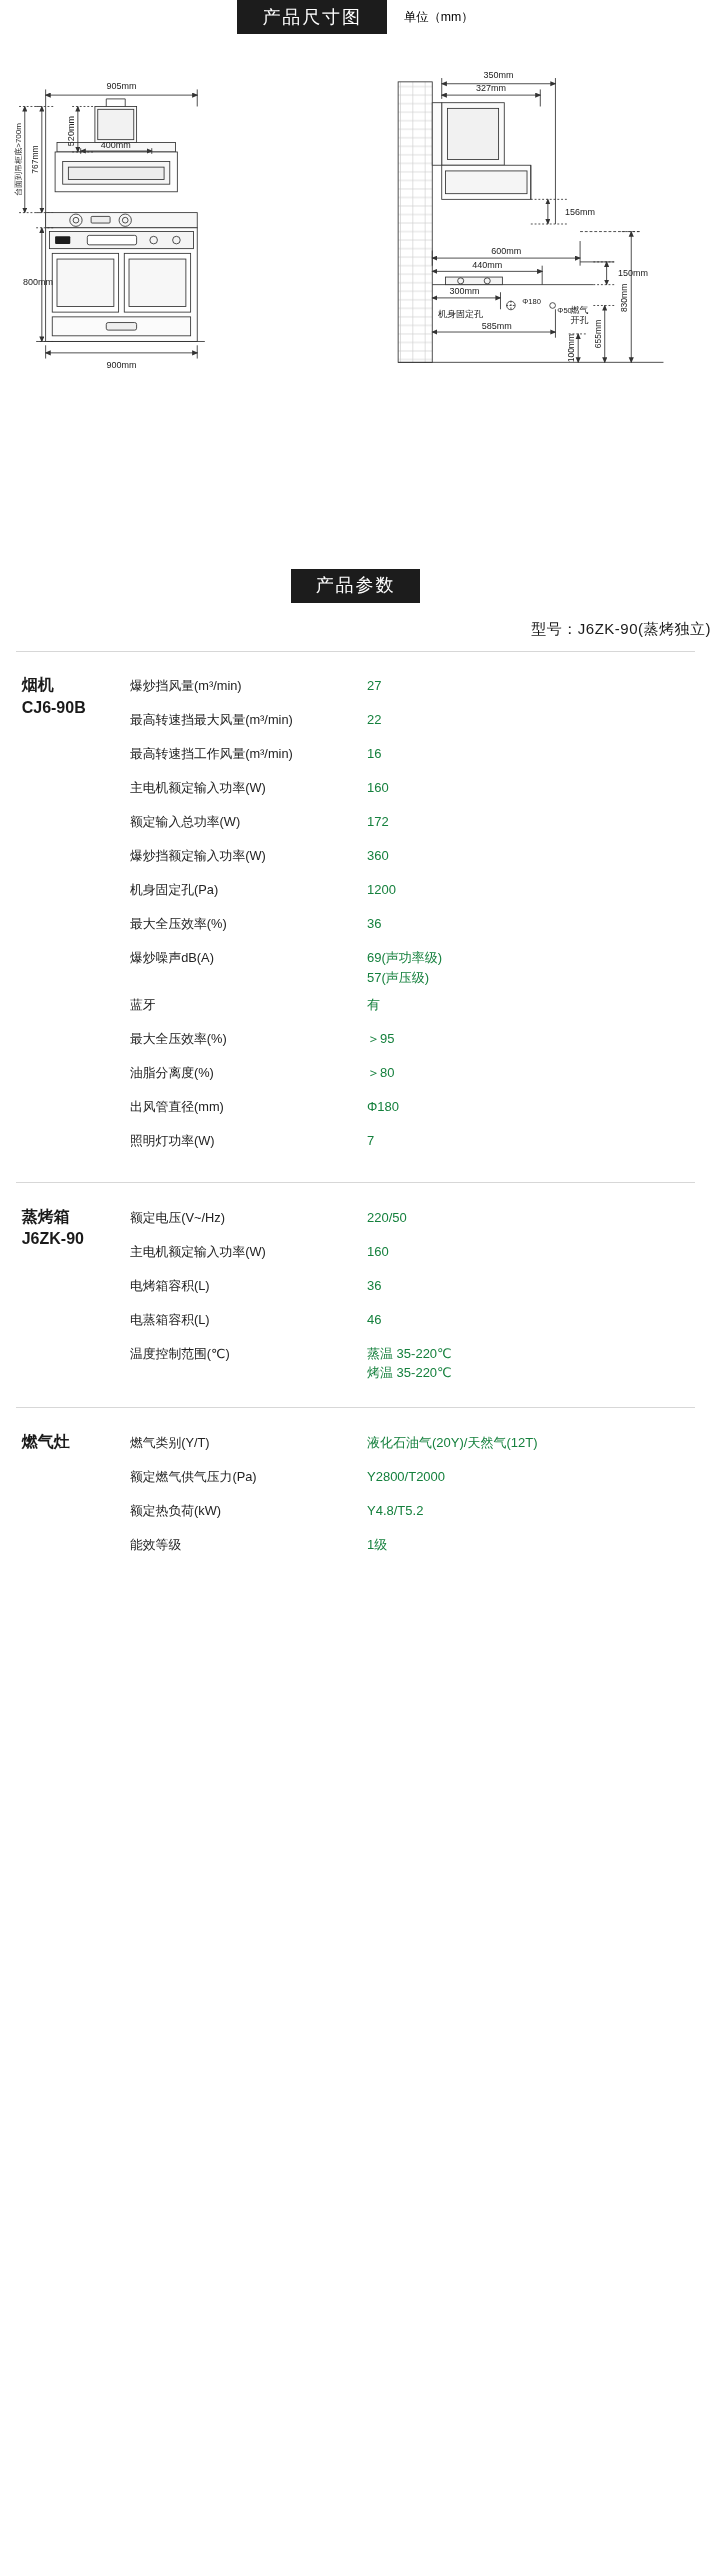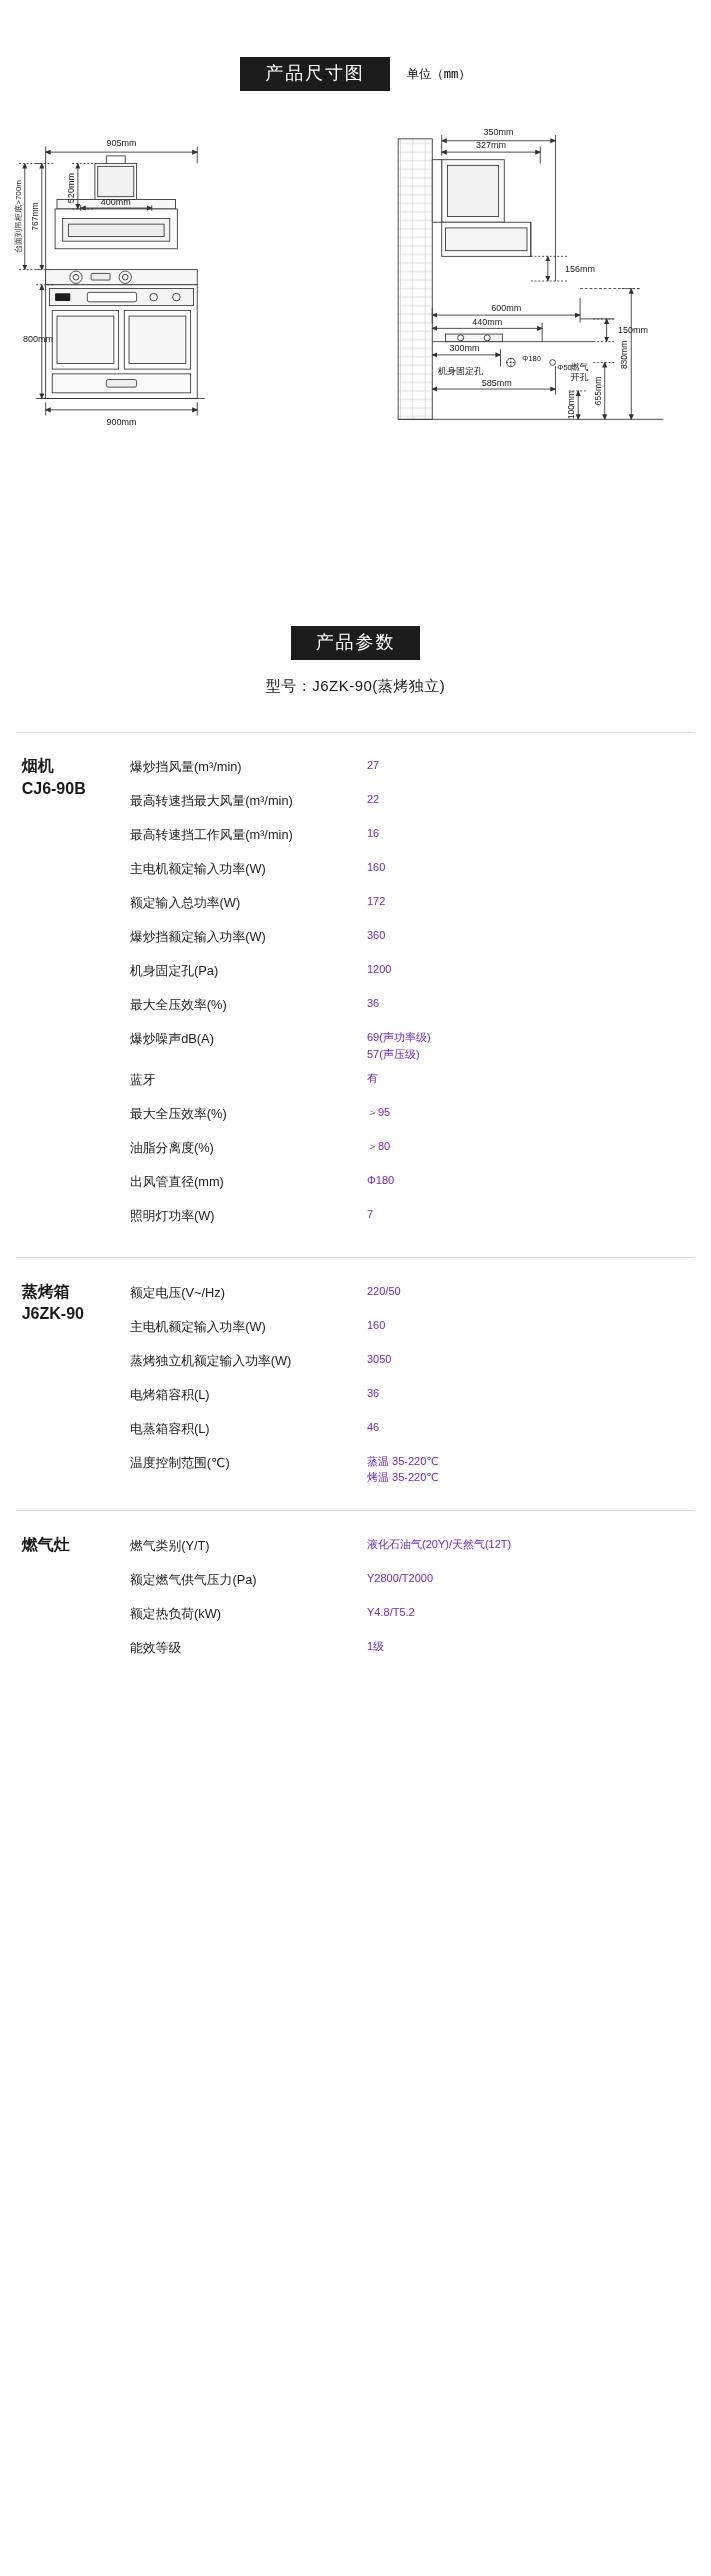--- a/index.html
+++ b/index.html
@@ -30,24 +30,24 @@
   }
   .unit-note { font-size: 12.3px; color: #000000; }
 
   
   .draw-wrap { position: relative; width: 711px; height: 398px; margin-top: 26.5px; }
   .draw-wrap svg { display: block; }
 
   
   .spec-wrap { padding: 0 16px; }
   .model-line {
-    text-align: center;
+    text-align: right;
     font-size: 15px;
     margin-top: 17px;
-    margin-bottom: 36px;
+    margin-bottom: 12px;
     letter-spacing: 0.5px;
   }
   .hr { height: 0.9px; background: #d7d7d7; width: 100%; }
   .group { display: flex; padding: 21px 0 9.5px 0; }
   .group-name {
     width: 114px;
     flex: 0 0 114px;
     font-size: 16px;
     font-weight: bold;
     line-height: 1.4;
@@ -62,34 +62,34 @@
     padding: 3.8px 0;
   }
   .row .k {
     flex: 0 0 237px;
     font-size: 12.8px;
     color: #222;
     line-height: 1.5;
   }
   .row .v {
     flex: 1;
-    font-size: 11px;
-    color: #6d28d9;
+    font-size: 13px;
+    color: #15803d;
     line-height: 1.5;
   }
   .v .sub { display: block; }
   .spacer-s { height: 11.4px; }
   .bottom-pad { height: 85px; }
 </style>
 </head>
 <body>
 
 <div class="page">
 
-  <div class="title-row" style="margin-top:57px;font-family:Liberation Mono, monospace;">
+  <div class="title-row" style="">
     <div class="banner">产品尺寸图</div>
     <div class="unit-note">单位（mm）</div>
   </div>
 
   <div class="draw-wrap">
     <svg width="711" height="398" viewBox="0 0 750 420" xmlns="http://www.w3.org/2000/svg">
       <defs>
         <marker id="ar" markerWidth="7" markerHeight="7" refX="6" refY="3" orient="auto">
           <path d="M0,0 L7,3 L0,6 z" fill="#333"></path>
         </marker>
@@ -345,24 +345,20 @@
       <div class="rows">
         <div class="row">
             <div class="k">额定电压(V~/Hz)</div>
             <div class="v">220/50</div>
           </div>
         <div class="row">
             <div class="k">主电机额定输入功率(W)</div>
             <div class="v">160</div>
           </div>
         <div class="row">
-            <div class="k">蒸烤独立机额定输入功率(W)</div>
-            <div class="v">3050</div>
-          </div>
-        <div class="row">
             <div class="k">电烤箱容积(L)</div>
             <div class="v">36</div>
           </div>
         <div class="row">
             <div class="k">电蒸箱容积(L)</div>
             <div class="v">46</div>
           </div>
         <div class="row">
           <div class="k">温度控制范围(℃)</div>
           <div class="v">

